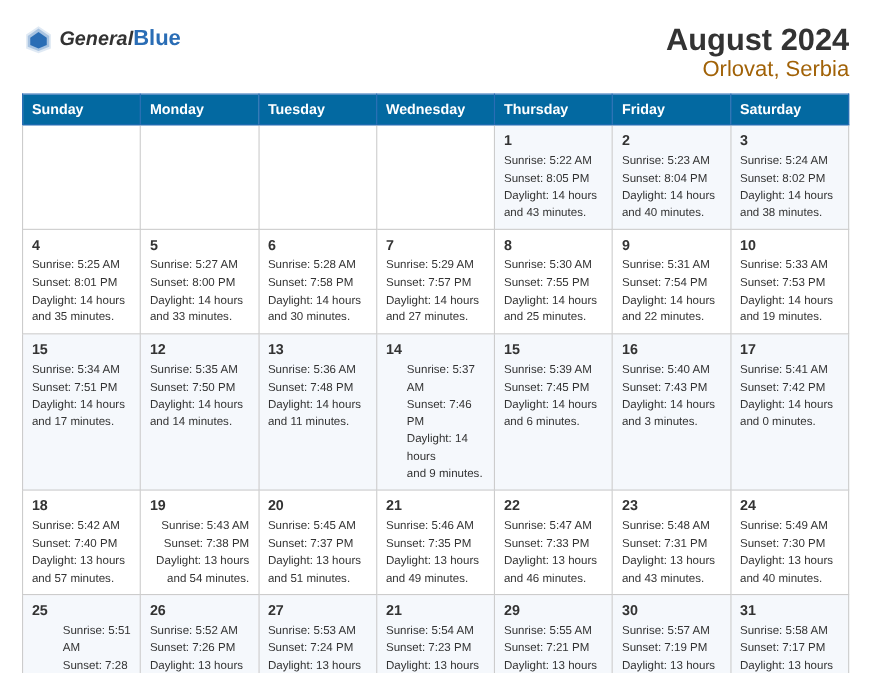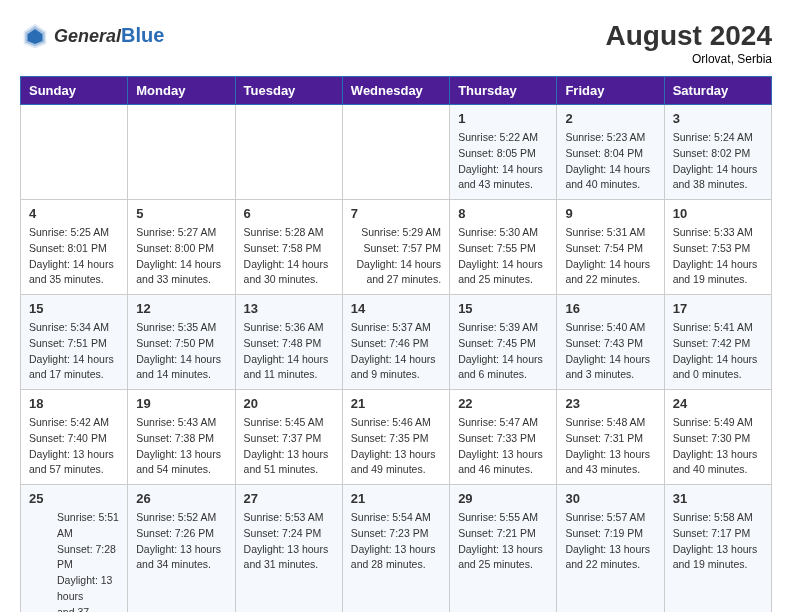--- a/index.html
+++ b/index.html
@@ -27,30 +27,30 @@
     }
     .title-block {
       text-align: right;
     }
     .month-year {
       font-size: 28px;
       font-weight: bold;
       color: #333;
     }
     .location {
-      font-size: 12px;
-      color: #000000;
+      font-size: 20px;
+      color: #a16207;
     }
     table {
       width: 100%;
       border-collapse: collapse;
       table-layout: fixed;
     }
     thead tr th {
-      background-color: #4c1d95;
+      background-color: #0369a1;
       color: white;
       text-align: left;
       padding: 6px 8px;
       font-size: 13px;
       border: 1px solid #2a6db5;
     }
     tbody tr td {
       border: 1px solid #ccc;
       vertical-align: top;
       padding: 6px 8px;
@@ -154,21 +154,21 @@
         </td>
         <td>
           <span class="day-number">6</span>
           <div class="day-info" style="white-space: pre-line;">Sunrise: 5:28 AM
 Sunset: 7:58 PM
 Daylight: 14 hours
 and 30 minutes.</div>
         </td>
         <td>
           <span class="day-number">7</span>
-          <div class="day-info" style="white-space: pre-line; text-align: right;">Sunrise: 5:29 AM
+          <div class="day-info" style="white-space: pre-line;">Sunrise: 5:29 AM
 Sunset: 7:57 PM
 Daylight: 14 hours
 and 27 minutes.</div>
         </td>
         <td>
           <span class="day-number">8</span>
           <div class="day-info" style="white-space: pre-line;">Sunrise: 5:30 AM
 Sunset: 7:55 PM
 Daylight: 14 hours
 and 25 minutes.</div>
@@ -205,21 +205,21 @@
         </td>
         <td>
           <span class="day-number">13</span>
           <div class="day-info" style="white-space: pre-line;">Sunrise: 5:36 AM
 Sunset: 7:48 PM
 Daylight: 14 hours
 and 11 minutes.</div>
         </td>
         <td>
           <span class="day-number">14</span>
-          <div class="day-info" style="white-space: pre-line;">Sunrise: 5:37 AM
+          <div class="day-info" style="white-space: pre-line; margin-left: 19px;">Sunrise: 5:37 AM
 Sunset: 7:46 PM
 Daylight: 14 hours
 and 9 minutes.</div>
         </td>
         <td>
           <span class="day-number">15</span>
           <div class="day-info" style="white-space: pre-line;">Sunrise: 5:39 AM
 Sunset: 7:45 PM
 Daylight: 14 hours
 and 6 minutes.</div>
@@ -242,21 +242,21 @@
       <tr>
         <td>
           <span class="day-number">18</span>
           <div class="day-info" style="white-space: pre-line;">Sunrise: 5:42 AM
 Sunset: 7:40 PM
 Daylight: 13 hours
 and 57 minutes.</div>
         </td>
         <td>
           <span class="day-number">19</span>
-          <div class="day-info" style="white-space: pre-line;">Sunrise: 5:43 AM
+          <div class="day-info" style="white-space: pre-line; text-align: right;">Sunrise: 5:43 AM
 Sunset: 7:38 PM
 Daylight: 13 hours
 and 54 minutes.</div>
         </td>
         <td>
           <span class="day-number">20</span>
           <div class="day-info" style="white-space: pre-line;">Sunrise: 5:45 AM
 Sunset: 7:37 PM
 Daylight: 13 hours
 and 51 minutes.</div>

